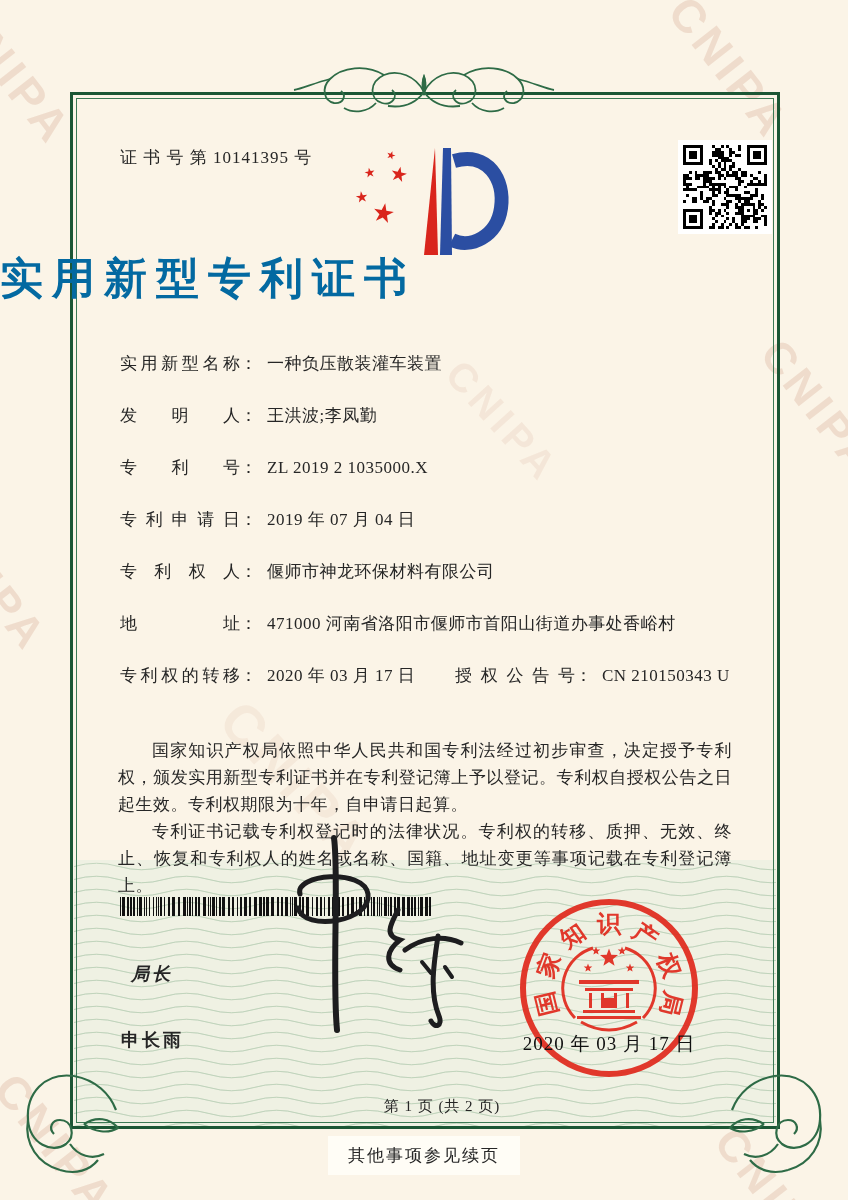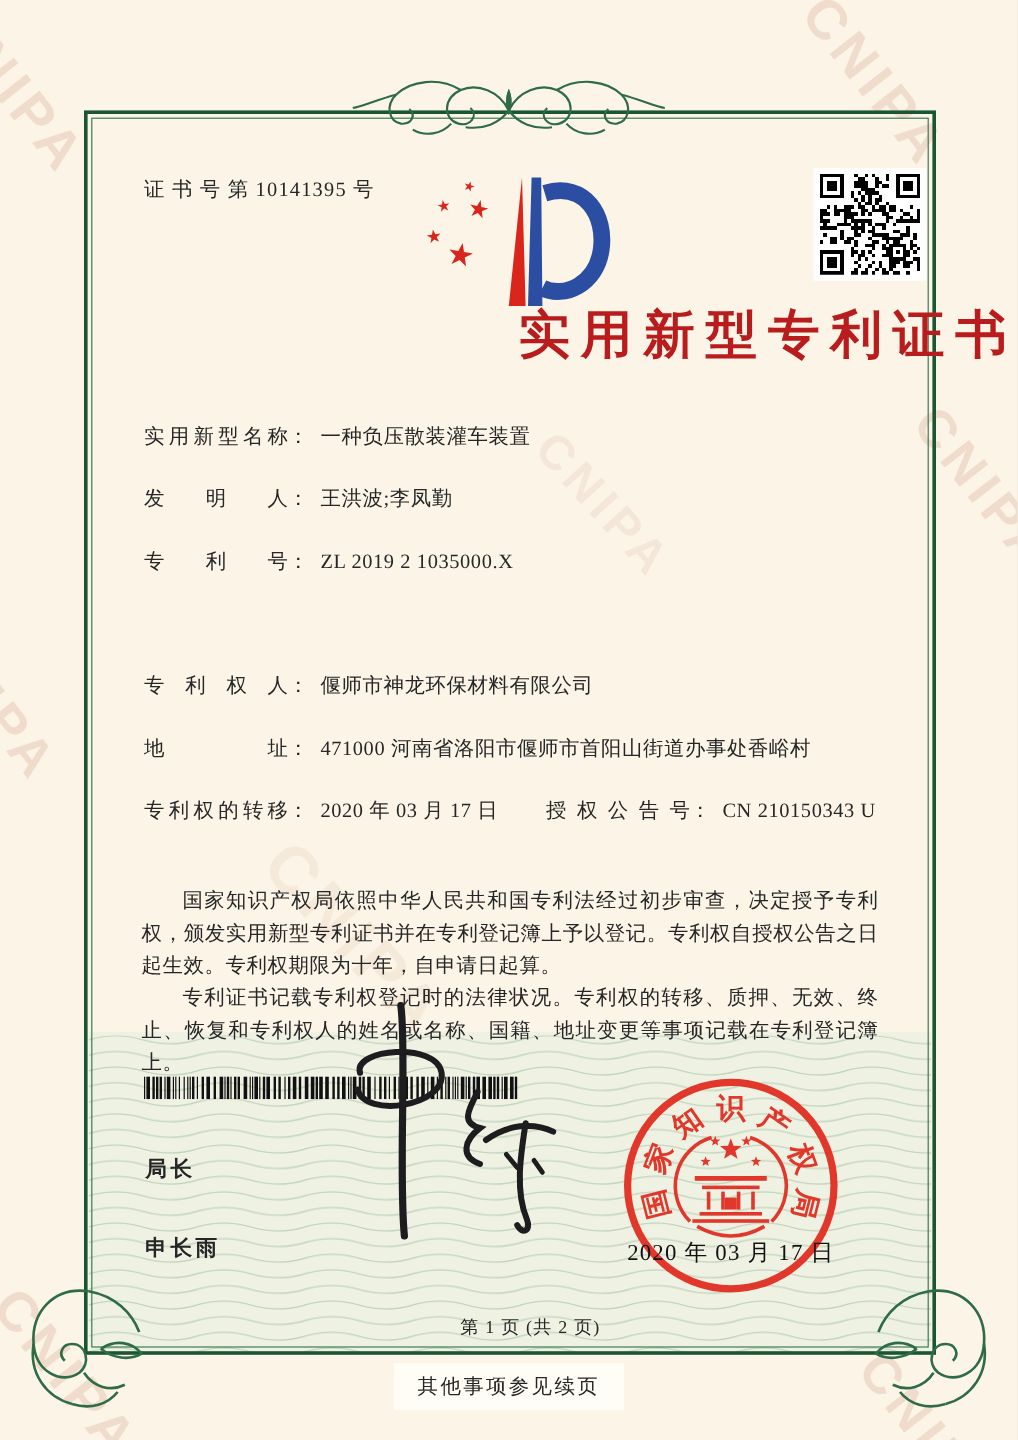--- a/index.html
+++ b/index.html
@@ -12,21 +12,21 @@
   
   .frame-outer{position:absolute;left:70px;top:92px;width:710px;height:1037px;
                border:3px solid #1b5634;z-index:2;box-sizing:border-box;}
   .frame-inner{position:absolute;left:3px;top:3px;right:3px;bottom:3px;
                border:1px solid #3c7a55;}
   
   #waves{z-index:1;}
   
   .content{position:absolute;inset:0;z-index:3;}
   .certno{font-size:17px;letter-spacing:1px;}
-  .title{width:100%;text-align:right;font-size:43px;font-weight:bold;letter-spacing:9px;color:#b91c1c;}
+  .title{width:100%;text-align:left;font-size:43px;font-weight:bold;letter-spacing:9px;color:#0369a1;}
   .row{position:absolute;left:120px;font-size:17px;white-space:nowrap;}
   .flabel{display:inline-block;width:120px;text-align:justify;text-align-last:justify;vertical-align:top;}
   .colon{margin-right:10px;}
   .fvalue{letter-spacing:0.5px;}
   .paras{position:absolute;left:118px;width:614px;font-size:17px;line-height:27px;text-align:justify;}
   .paras p{margin:0;text-indent:2em;letter-spacing:0.5px;}
   .signer{font-family:"Liberation Sans",sans-serif;font-weight:bold;font-size:18px;letter-spacing:3px;}
   .sealdate{font-size:19px;letter-spacing:1px;color:#111;white-space:nowrap;}
   .pageinfo{width:744px;left:70px;text-align:center;font-size:15px;letter-spacing:1px;}
   .footnote{left:50%;transform:translateX(-50%);background:#fffdf6;padding:8px 20px;
@@ -392,20 +392,23 @@
 
     <div class="row" style="top:352px;">
       <span class="flabel">实用新型名称</span><span class="colon">：</span><span class="fvalue">一种负压散装灌车装置</span>
     </div>
     <div class="row" style="top:404px;">
       <span class="flabel">发明人</span><span class="colon">：</span><span class="fvalue">王洪波;李凤勤</span>
     </div>
     <div class="row" style="top:456px;">
       <span class="flabel">专利号</span><span class="colon">：</span><span class="fvalue">ZL 2019 2 1035000.X</span>
     </div>
+    <div class="row" style="top:508px;">
+      <span class="flabel">专利申请日</span><span class="colon">：</span><span class="fvalue">2019 年 07 月 04 日</span>
+    </div>
     <div class="row" style="top:560px;">
       <span class="flabel">专利权人</span><span class="colon">：</span><span class="fvalue">偃师市神龙环保材料有限公司</span>
     </div>
     <div class="row" style="top:612px;">
       <span class="flabel">地址</span><span class="colon">：</span><span class="fvalue">471000 河南省洛阳市偃师市首阳山街道办事处香峪村</span>
     </div>
     <div class="row" style="top:664px;">
       <span class="flabel">专利权的转移</span><span class="colon">：</span><span class="fvalue">2020 年 03 月 17 日</span>
       <span style="display:inline-block;position:absolute;left:335px;white-space:nowrap;">
         <span class="flabel">授权公告号</span><span class="colon">：</span><span class="fvalue">CN 210150343 U</span>
@@ -497,21 +500,21 @@
         <rect x="282" y="0" width="3" height="19" fill="#111"></rect>
         <rect x="287" y="0" width="3" height="19" fill="#111"></rect>
         <rect x="291" y="0" width="2" height="19" fill="#111"></rect>
         <rect x="294" y="0" width="2" height="19" fill="#111"></rect>
         <rect x="298" y="0" width="1" height="19" fill="#111"></rect>
         <rect x="300" y="0" width="3" height="19" fill="#111"></rect>
         <rect x="305" y="0" width="3" height="19" fill="#111"></rect>
         <rect x="309" y="0" width="2" height="19" fill="#111"></rect>
       </svg>
 
-    <div class="abs signer" style="left:121px;top:962px;">局长</div>
+    <div class="abs signer" style="left:131px;top:962px;font-style:italic;">局长</div>
     <div class="abs signer" style="left:121px;top:1028px;">申长雨</div>
 
     <svg class="abs" style="left:248px;top:830px;" width="220" height="215" viewBox="0 0 220 215">
       <g stroke="#1d1d1f" fill="none" stroke-linecap="round">
         <path d="M86,8 C91,42 84,150 89,200" stroke-width="6"></path>
         <path d="M52,64 C46,44 116,38 120,64 C124,92 56,102 50,78" stroke-width="5"></path>
         <path d="M150,80 C141,97 137,106 152,110 C139,120 135,134 152,140" stroke-width="5"></path>
         <path d="M157,120 C175,107 196,105 213,113" stroke-width="5"></path>
         <path d="M190,106 C186,132 181,162 191,186 C195,196 187,199 183,191" stroke-width="5"></path>
         <path d="M174,132 l9,11" stroke-width="4"></path>

